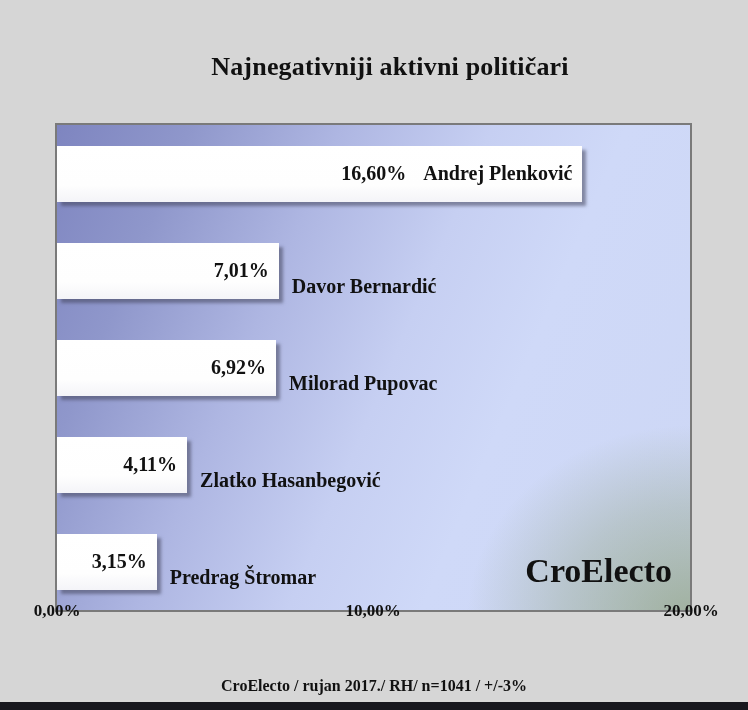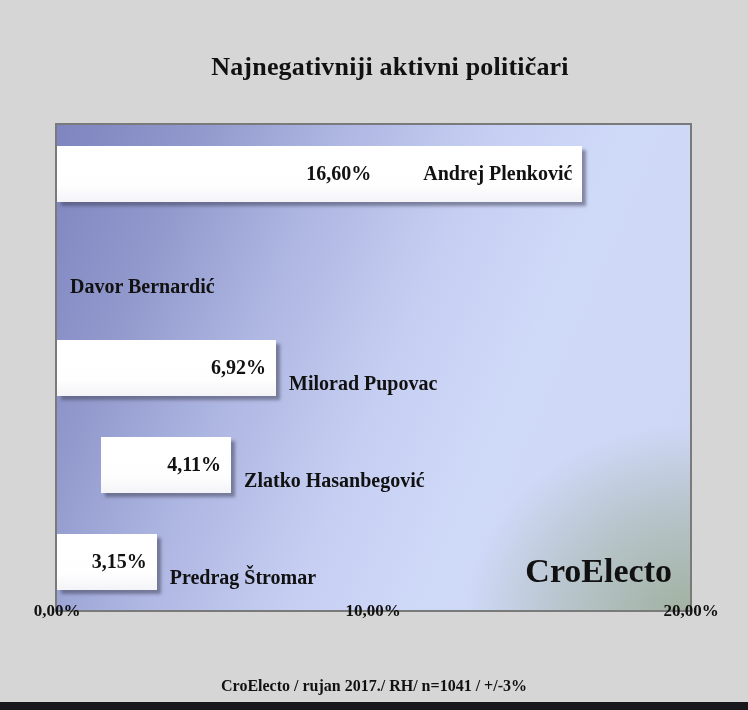--- a/index.html
+++ b/index.html
@@ -54,21 +54,21 @@
     font-size: 20px;
     font-weight: bold;
     white-space: nowrap;
   }
   .name {
     font-size: 20px;
     font-weight: bold;
     white-space: nowrap;
   }
   .name.outside { margin-left: 13px; margin-top: 32px; }
-  .name.inside  { margin-left: 52px; }
+  .name.inside  { margin-left: 17px; }
   .watermark {
     position: absolute;
     right: 18px; bottom: 20px;
     font-size: 34px;
     font-weight: bold;
   }
   .tick {
     position: absolute;
     top: 601px;
     transform: translateX(-50%);
@@ -101,30 +101,33 @@
 
   <div class="plot">
     <div class="bars" id="bars">
         <div class="row">
           <div class="bar" style="width: 83%;">
             <span class="value">16,60%</span>
             <span class="name inside">Andrej Plenković</span>
           </div>
         </div>
         <div class="row">
+          <div class="bar" style="width: 35.05%;">
+            <span class="value">7,01%</span>
+          </div>
           <span class="name outside">Davor Bernardić</span>
         </div>
         <div class="row">
           <div class="bar" style="width: 34.6%;">
             <span class="value">6,92%</span>
           </div>
           <span class="name outside">Milorad Pupovac</span>
         </div>
         <div class="row">
-          <div class="bar" style="width: 20.55%; margin-left: 44px;">
+          <div class="bar" style="width: 20.55%;">
             <span class="value">4,11%</span>
           </div>
           <span class="name outside">Zlatko Hasanbegović</span>
         </div>
         <div class="row">
           <div class="bar" style="width: 15.75%;">
             <span class="value">3,15%</span>
           </div>
           <span class="name outside">Predrag Štromar</span>
         </div>

